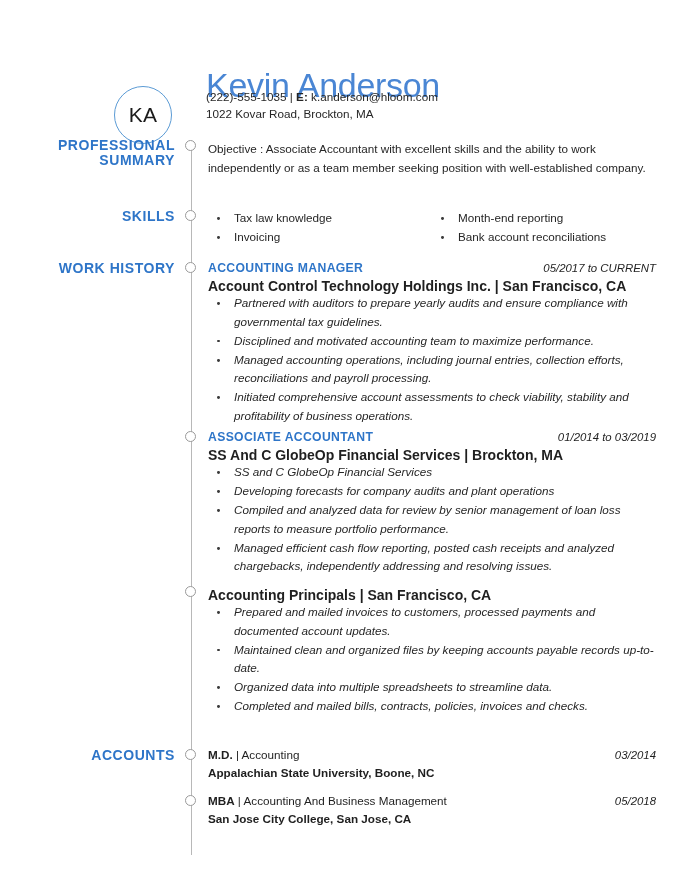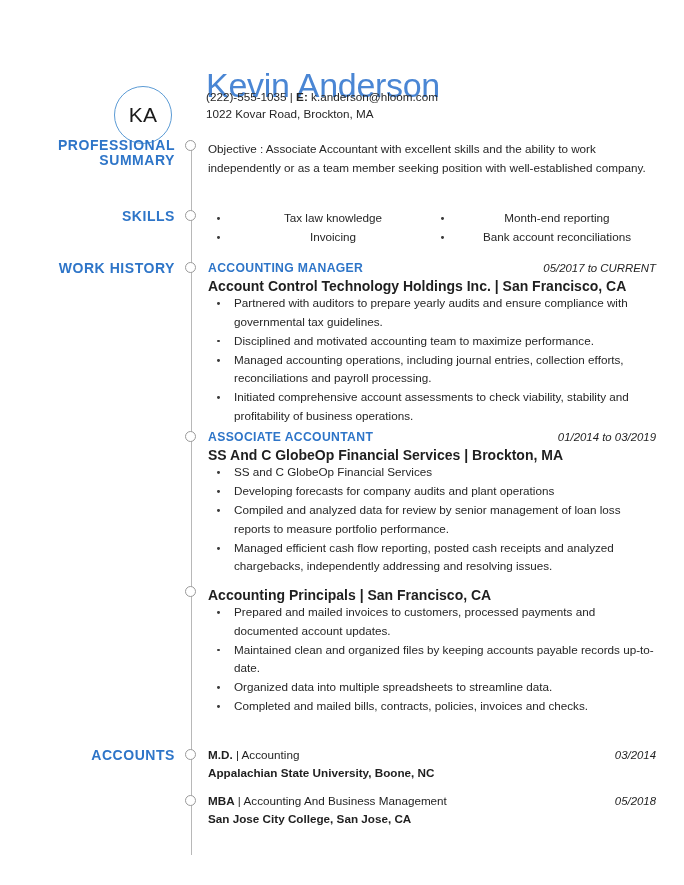--- a/index.html
+++ b/index.html
@@ -148,21 +148,21 @@
   }
 
   
   .skills {
     position: absolute;
     left: 208px;
     top: 209px;
     width: 448px;
     display: flex;
   }
-  .skills-col { width: 224px; text-align: center; }
+  .skills-col { width: 224px; }
 
   
   .job { position: absolute; left: 208px; width: 448px; }
   .job-head {
     position: relative;
     height: 15px;
   }
   .job-title {
     position: absolute;
     left: 0;
@@ -182,21 +182,21 @@
     color: #1f1f1f;
     white-space: nowrap;
   }
   .job-company {
     margin-top: 2px;
     font-size: 14px;
     font-weight: bold;
     color: #1f1f1f;
     line-height: 16px;
   }
-  .job-bullets { margin-top: 1.5px; }
+  .job-bullets { margin-top: 1.5px; font-style: italic; }
 
   
   .edu { position: absolute; left: 208px; width: 448px; }
   .edu-head { position: relative; height: 15px; }
   .edu-degree {
     position: absolute;
     left: 0;
     top: 0;
     font-size: 11.7px;
     color: #1f1f1f;

